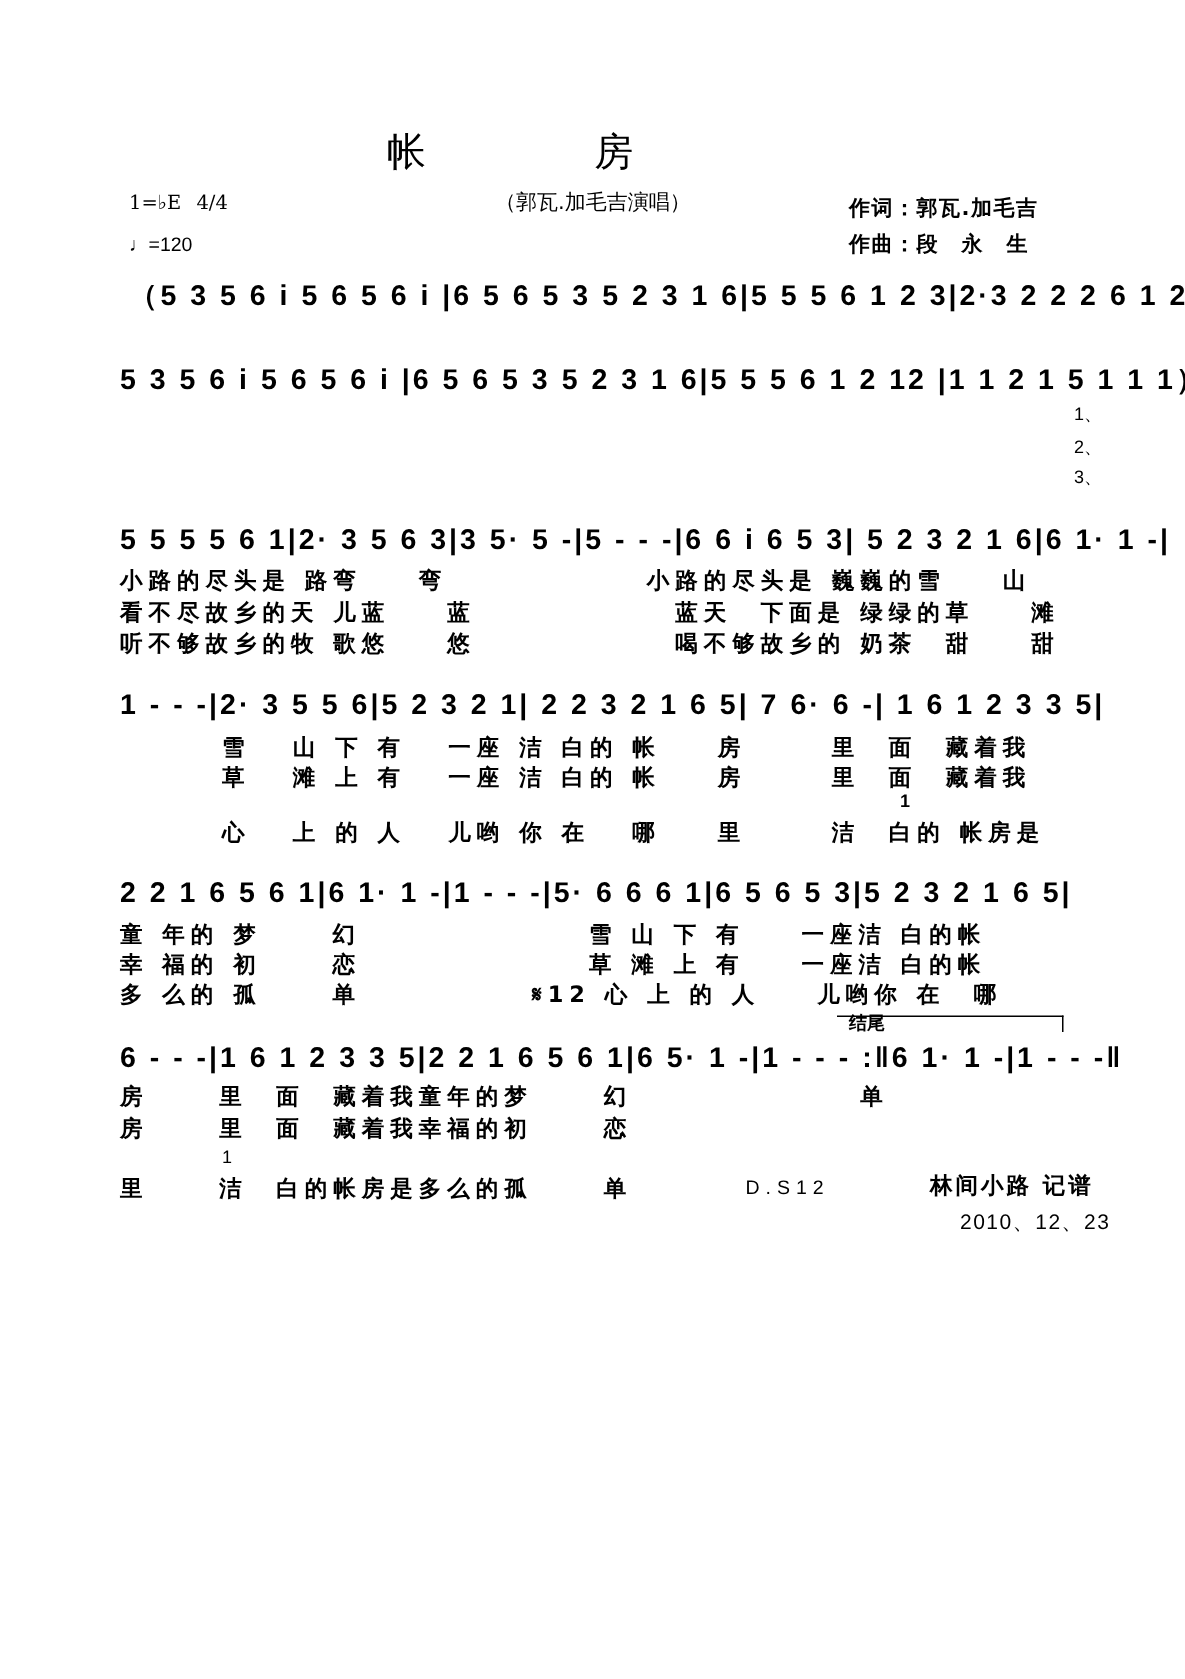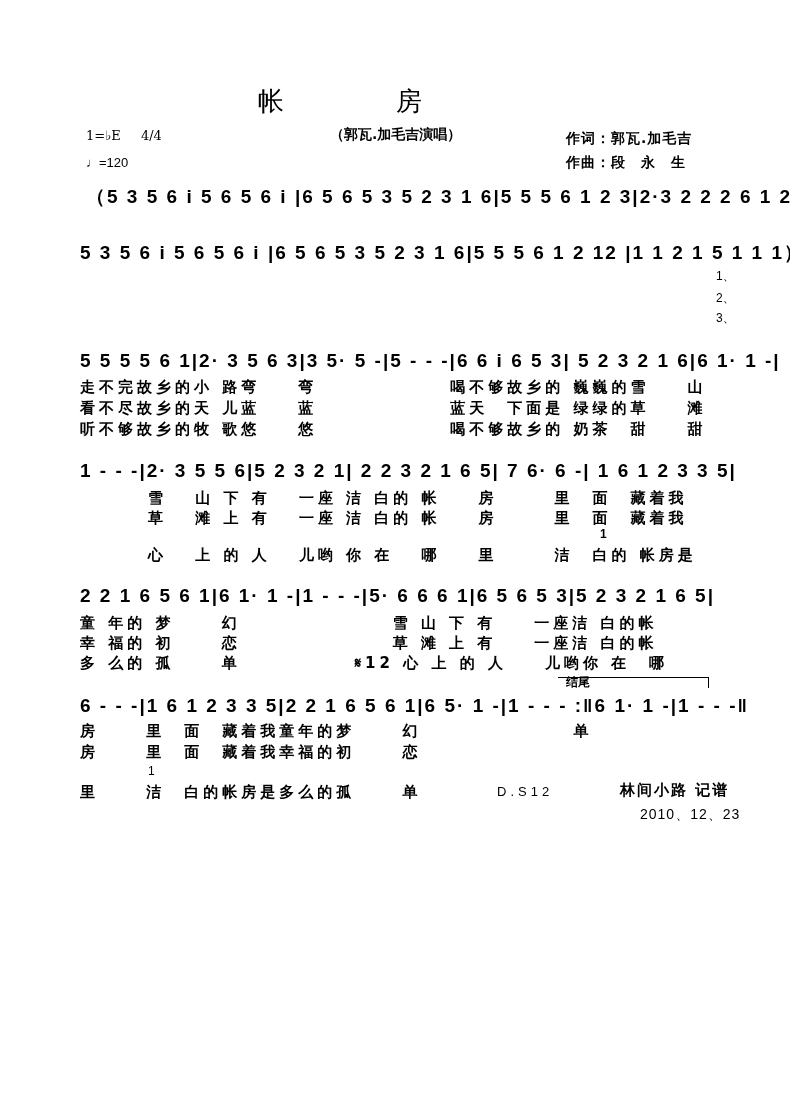--- a/index.html
+++ b/index.html
@@ -1,20 +1,20 @@
 <!DOCTYPE html>
 <html><head>
 <meta charset="utf-8">
 <style>
   html, body { margin: 0; padding: 0; background: #ffffff; }
   body { width: 790px; height: 1119px; position: relative; overflow: hidden;
          font-family: "DejaVu Sans", sans-serif; color: #000; }
   .abs { position: absolute; white-space: nowrap; }
   .title { left: 0; width: 692px; top: 84px; text-align: center; font-size: 26px; letter-spacing: 52px; padding-left: 40px; box-sizing: border-box; }
-  .singer { left: 330px; top: 126px; font-size: 14px; font-weight: bold; }
+  .singer { left: 330px; top: 126px; font-size: 14px; font-weight: normal; }
   .credit { left: 566px; font-size: 14px; font-weight: bold; letter-spacing: 1px; }
   .key { left: 86px; top: 128px; font-size: 13px; font-family: "DejaVu Serif", serif; }
   .tempo { left: 86px; top: 155px; font-size: 13px; font-family: "Liberation Sans", sans-serif; }
   .notes { font-family: "Liberation Sans", sans-serif; font-weight: bold; font-size: 19px; letter-spacing: 2px; }
   .lyr { font-weight: bold; font-size: 15px; letter-spacing: 4px; }
   .small { font-family: "Liberation Sans", sans-serif; font-size: 12px; }
   .sig { left: 620px; top: 781px; font-size: 15px; font-weight: bold; letter-spacing: 2px; }
   .date { left: 640px; top: 806px; font-family: "Liberation Sans", sans-serif; font-size: 14px; letter-spacing: 1px; text-align: right; }
   .ds { left: 497px; top: 784px; font-family: "Liberation Sans", sans-serif; font-size: 13px; letter-spacing: 4px; }
   .volta { left: 716px; font-family: "Liberation Sans", sans-serif; font-size: 12px; }
@@ -22,33 +22,33 @@
 </style>
 </head>
 <body>
 
 <div class="abs title">帐 房</div>
 <div class="abs singer">（郭瓦.加毛吉演唱）</div>
 <div class="abs credit" style="top:130px">作词：郭瓦.加毛吉</div>
 <div class="abs credit" style="top:154px">作曲：段　永　生</div>
 <div class="abs key">
   <span>1=♭E</span>
-  <span style="margin-left:16px">4/4</span>
+  <span style="margin-left:6px">4/4</span>
 </div>
 <div class="abs tempo">♩=120</div>
 
 <div class="abs notes" style="left:86px; top:184px">（5 3 5 6 i 5 6 5 6 i |6 5 6 5 3 5 2 3 1 6|5 5 5 6 1 2 3|2·3 2 2 2 6 1 2 3|</div>
 
 <div class="abs notes" style="left:80px; top:240px">5 3 5 6 i 5 6 5 6 i |6 5 6 5 3 5 2 3 1 6|5 5 5 6 1 2 12 |1 1 2 1 5 1 1 1）|</div>
 <div class="abs volta" style="top:268px">1、</div>
 <div class="abs volta" style="top:290px">2、</div>
 <div class="abs volta" style="top:310px">3、</div>
 
 <div class="abs notes" style="left:80px; top:350px">5 5 5 5 6 1|2· 3 5 6 3|3 5· 5 -|5 - - -|6 6 i 6 5 3| 5 2 3 2 1 6|6 1· 1 -|</div>
-<div class="abs lyr" style="left:80px; top:378px">走不完故乡的小 路弯　　弯　　　　　　　喝不够故乡的 巍巍的雪　　山</div>
+<div class="abs lyr" style="left:80px; top:378px">小路的尽头是 路弯　　弯　　　　　　　小路的尽头是 巍巍的雪　　山</div>
 <div class="abs lyr" style="left:80px; top:399px">看不尽故乡的天 儿蓝　　蓝　　　　　　　蓝天　下面是 绿绿的草　　滩</div>
 <div class="abs lyr" style="left:80px; top:420px">听不够故乡的牧 歌悠　　悠　　　　　　　喝不够故乡的 奶茶　甜　　甜</div>
 
 <div class="abs notes" style="left:80px; top:460px">1 - - -|2· 3 5  5 6|5 2 3 2 1| 2  2 3  2 1 6 5| 7 6· 6 -| 1 6  1 2  3 3 5|</div>
 <div class="abs lyr" style="left:148px; top:489px">雪　 山 下 有　 一座 洁 白的 帐　　房　　　里　面　藏着我</div>
 <div class="abs lyr" style="left:148px; top:509px">草　 滩 上 有　 一座 洁 白的 帐　　房　　　里　面　藏着我</div>
 <div class="abs small" style="left:600px; top:527px; font-weight:bold">1</div>
 <div class="abs lyr" style="left:148px; top:546px">心　 上 的 人　 儿哟 你 在　 哪　　里　　　洁　白的 帐房是</div>
 
 <div class="abs notes" style="left:80px; top:585px">2 2 1 6 5 6 1|6 1· 1 -|1 - - -|5· 6 6 6 1|6 5 6 5 3|5 2 3 2 1 6 5|</div>

